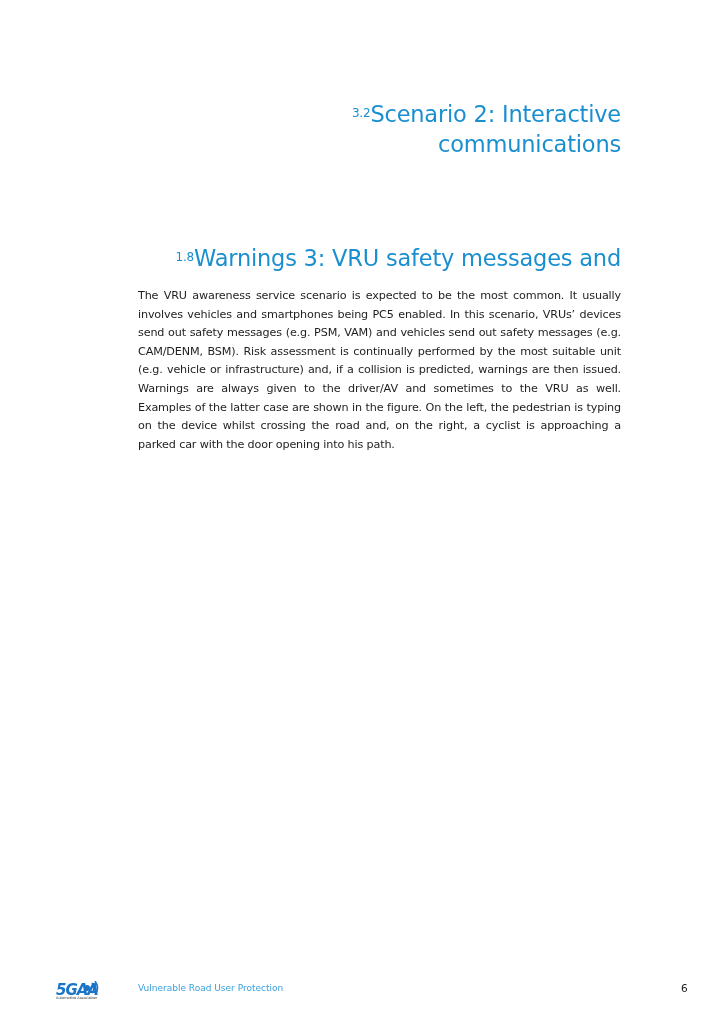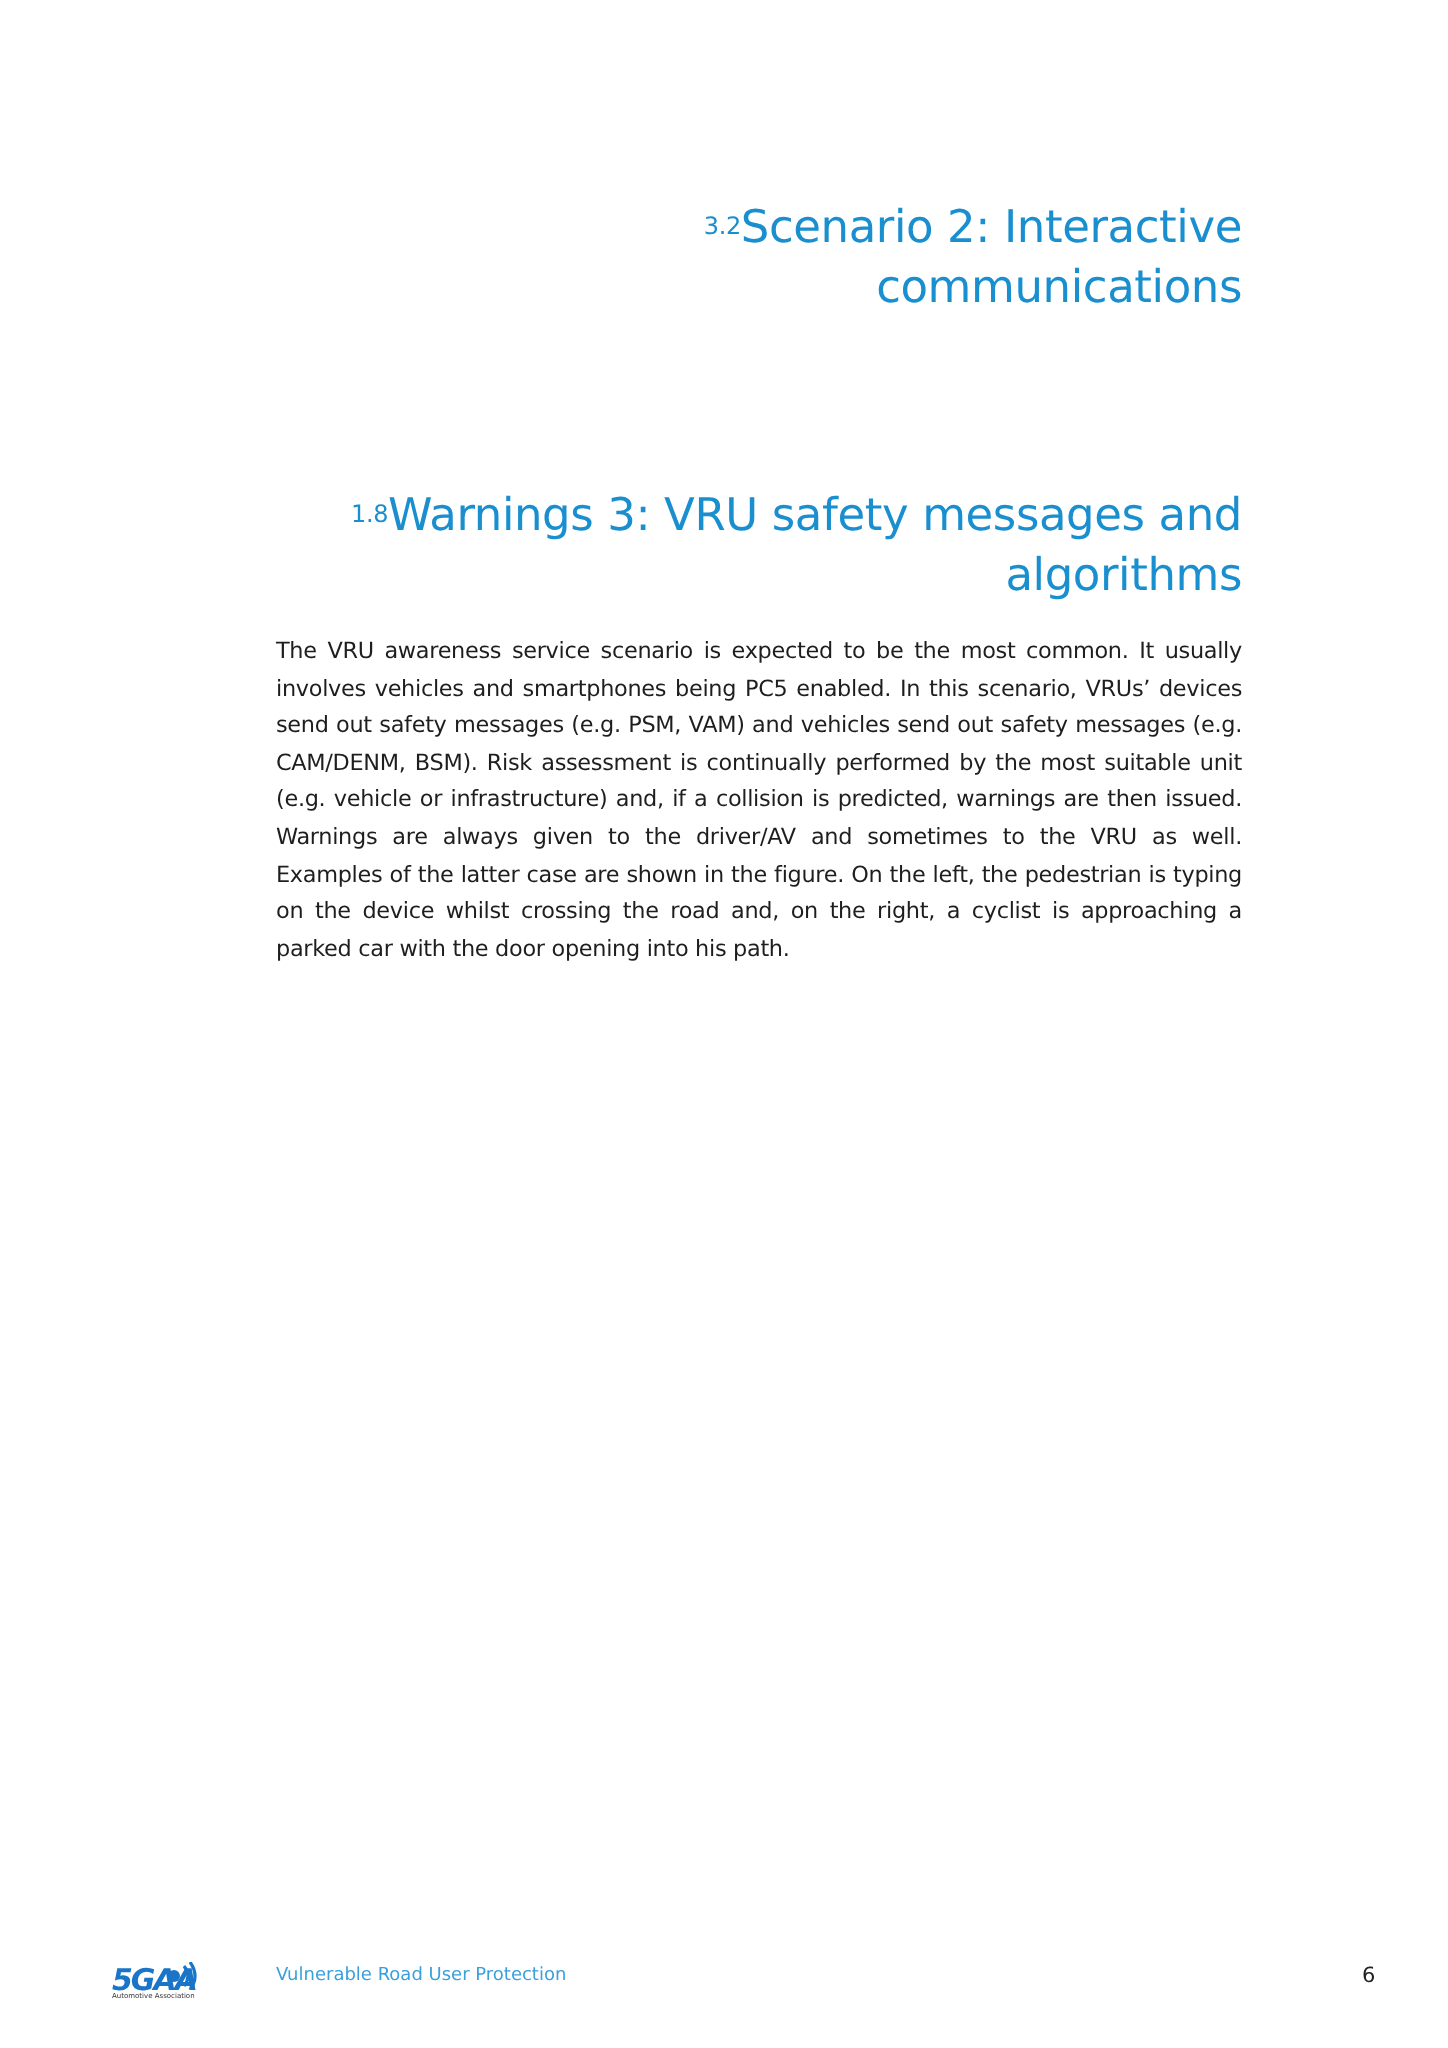--- a/index.html
+++ b/index.html
@@ -27,21 +27,20 @@
 
   <div class="section" id="s32">
     <h2 class="heading">
       <span class="num">3.2</span><span>Scenario 2: Interactive communications</span><br>
     </h2>
   </div>
 
   <div class="section" id="s33">
     <h2 class="heading">
       <span class="num">1.8</span><span>Warnings 3: VRU safety messages and</span><br>
-      <span>algorithms</span>
     </h2>
     <p class="body-text">The VRU awareness service scenario is expected to be the most common. It usually involves vehicles and smartphones being PC5 enabled. In this scenario, VRUs’ devices send out safety messages (e.g. PSM, VAM) and vehicles send out safety messages (e.g. CAM/DENM, BSM). Risk assessment is continually performed by the most suitable unit (e.g. vehicle or infrastructure) and, if a collision is predicted, warnings are then issued. Warnings are always given to the driver/AV and sometimes to the VRU as well. Examples of the latter case are shown in the figure. On the left, the pedestrian is typing on the device whilst crossing the road and, on the right, a cyclist is approaching a parked car with the door opening into his path.</p>
   </div>
 
   <div class="footer-logo">
     <span class="logo-text">5GAA</span>
     <svg class="logo-waves" width="18" height="14" viewBox="0 0 18 14">
       <rect x="0" y="4" width="6" height="6" rx="3" fill="#1a75c8"></rect>
       <path d="M8 2 Q12 7 8 12" stroke="#1a75c8" stroke-width="1.6" fill="none"></path>
       <path d="M11 0 Q16 7 11 14" stroke="#1a75c8" stroke-width="1.6" fill="none"></path>

